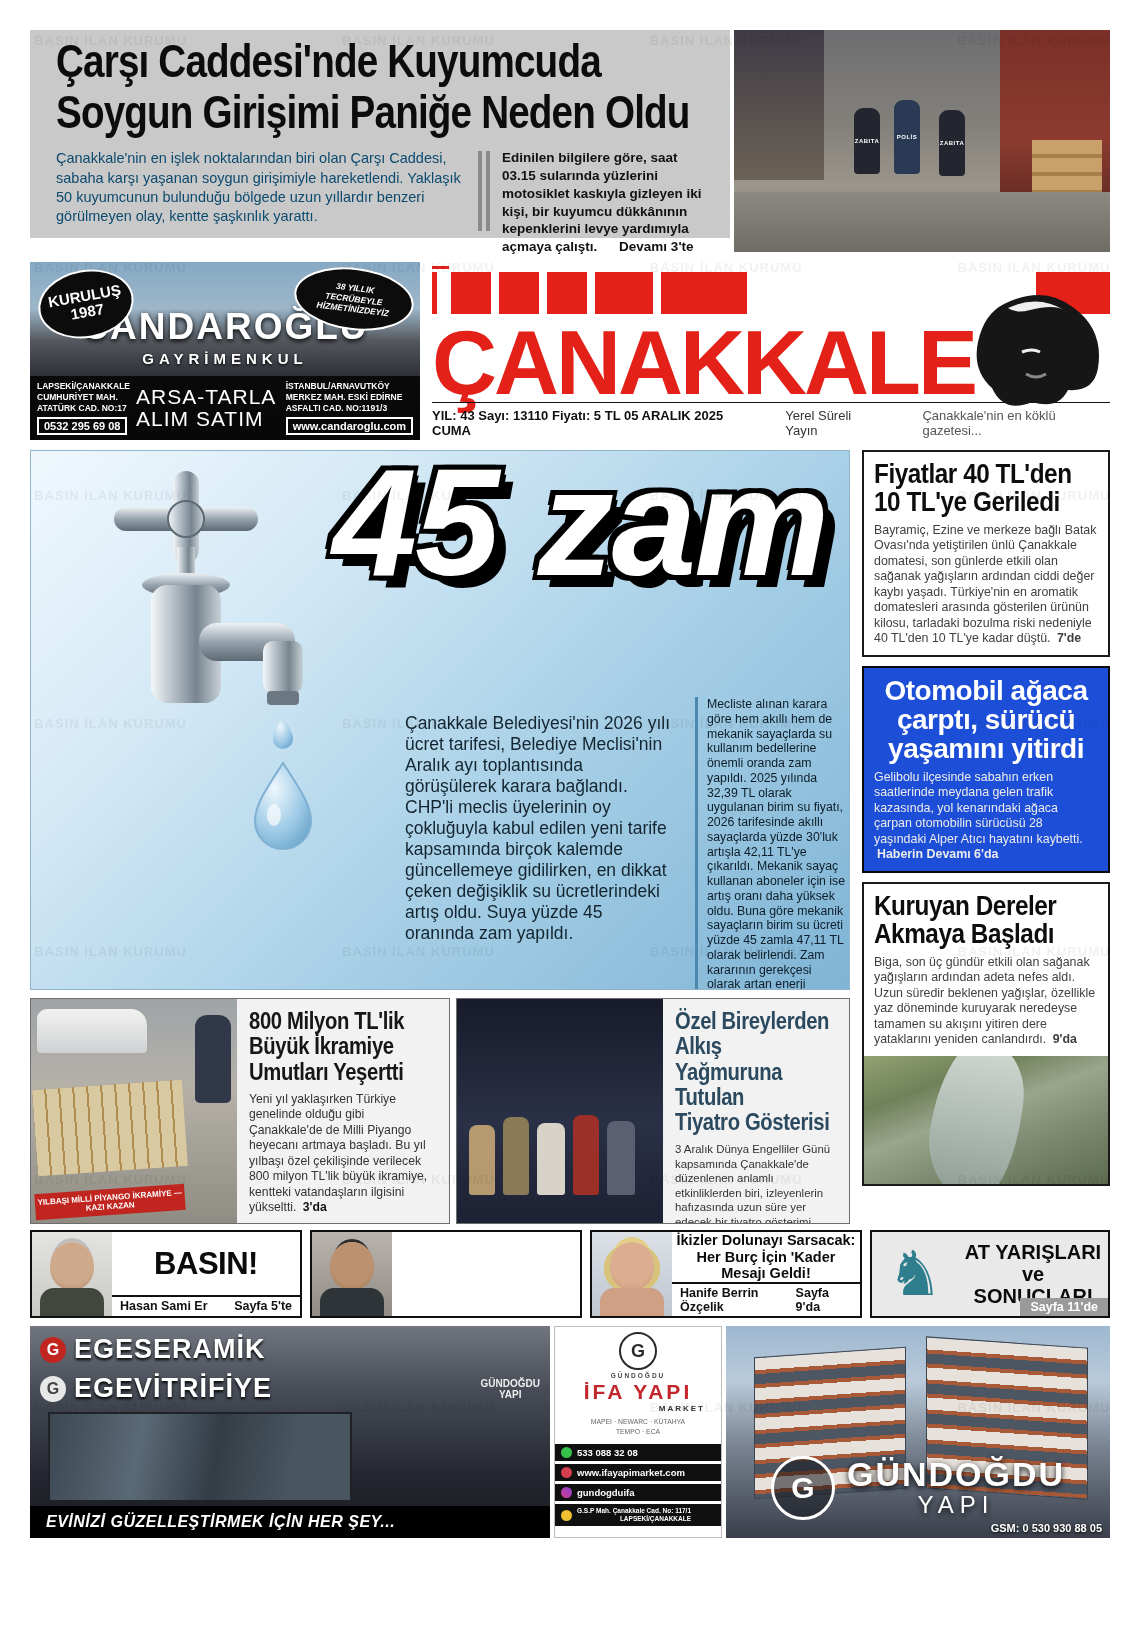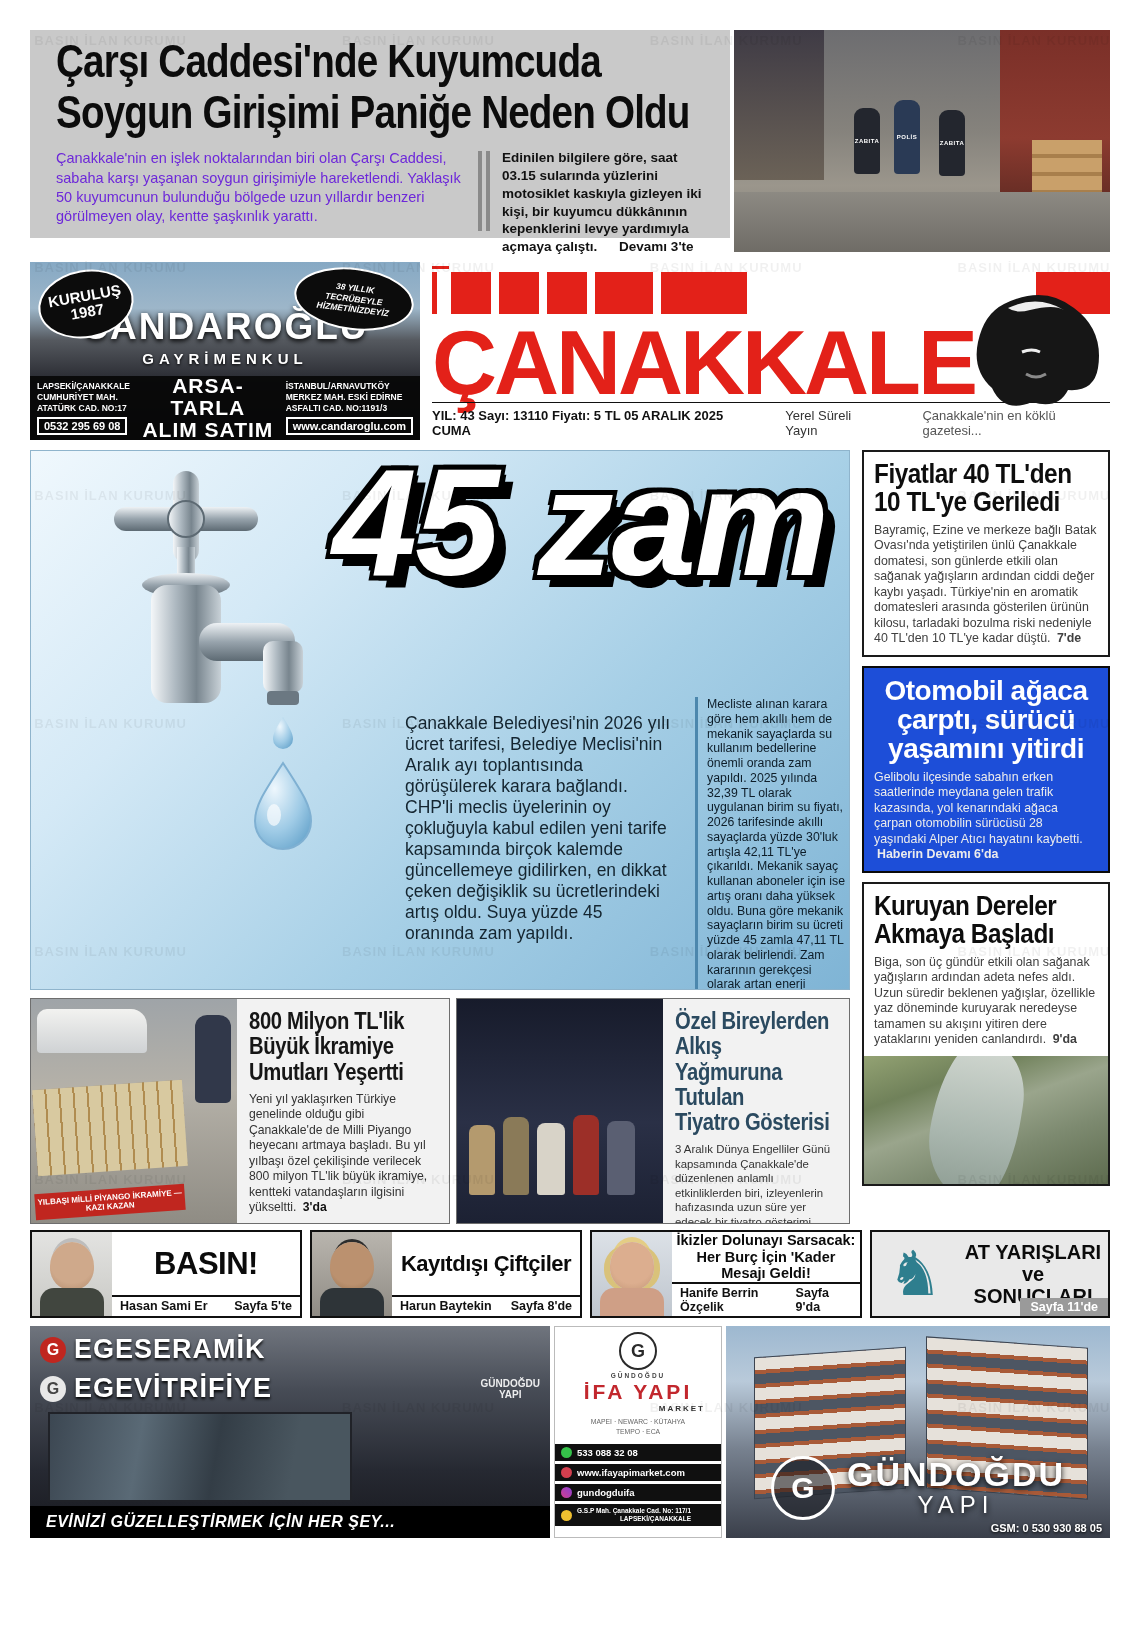--- a/index.html
+++ b/index.html
@@ -3,21 +3,21 @@
 <meta charset="utf-8">
 <style>
   html,body{margin:0;padding:0;background:#fff;font-family:"Liberation Sans",sans-serif;}
   #page{position:relative;width:1140px;height:1628px;background:#fff;overflow:hidden;}
   .wm{position:absolute;color:#000;opacity:.055;font-weight:bold;font-size:13px;letter-spacing:1px;white-space:nowrap;pointer-events:none;z-index:50;}
 
   
   .top-story{position:absolute;left:30px;top:30px;width:700px;height:208px;background:#c9c9c9;padding:6px 26px;box-sizing:border-box;}
   .top-headline{font-size:46px;font-weight:700;line-height:1.1;color:#0c0c0c;white-space:pre-line;letter-spacing:-1px;transform:scaleX(.84);transform-origin:left top;width:119%;}
   .top-cols{display:flex;margin-top:12px;}
-  .top-intro{width:412px;font-size:14.5px;line-height:1.34;color:#6d28d9;}
+  .top-intro{width:412px;font-size:14.5px;line-height:1.34;color:#0c4a6e;}
   .top-sep{width:4px;border-left:4px solid #8a8a8a;border-right:4px solid #8a8a8a;height:80px;margin:2px 12px 0 10px;}
   .top-detail{flex:1;font-size:13.5px;font-weight:700;line-height:1.32;color:#111;}
   .top-photo{position:absolute;left:734px;top:30px;width:376px;height:222px;overflow:hidden;background:linear-gradient(180deg,#6d6d70 0%,#85827c 45%,#9b968c 70%,#7d7a72 100%);}
   .tp-bldg-l{position:absolute;left:0;top:0;width:90px;height:150px;background:linear-gradient(180deg,#3f3b45,#6b6257);}
   .tp-bldg-r{position:absolute;right:0;top:0;width:110px;height:180px;background:linear-gradient(180deg,#7a2f28,#8d3b30 60%,#5e2a22);}
   .tp-boxes{position:absolute;right:8px;top:110px;width:70px;height:70px;background:repeating-linear-gradient(180deg,#c9a06a 0 14px,#a87f4c 14px 18px);}
   .tp-road{position:absolute;left:0;bottom:0;width:100%;height:60px;background:linear-gradient(180deg,#8d8a83,#6f6c66);}
   .fig{position:absolute;width:26px;height:66px;border-radius:9px 9px 4px 4px;background:#23262e;display:flex;align-items:center;justify-content:center;}
   .fig span{font-size:6px;color:#fff;font-weight:700;letter-spacing:.5px;}
   .fig.blue{background:#2a3a55;}
@@ -26,21 +26,21 @@
   .candaroglu{position:absolute;left:30px;top:262px;width:390px;height:178px;overflow:hidden;color:#fff;background:linear-gradient(180deg,#86a9c4 0%,#9db6c9 26%,#55595f 44%,#22232a 70%,#101013 100%);}
   .cbadge{position:absolute;background:#0c0c0c;border:2px solid #fff;border-radius:50%;display:flex;align-items:center;justify-content:center;text-align:center;font-weight:700;white-space:pre-line;z-index:3;}
   .cbadge1{left:8px;top:8px;width:92px;height:64px;font-size:15px;line-height:1.1;transform:rotate(-10deg);}
   .cbadge2{right:6px;top:6px;width:116px;height:58px;font-size:8.5px;line-height:1.25;transform:rotate(7deg);font-style:italic;}
   .cname{position:absolute;left:0;right:0;top:44px;text-align:center;font-size:37px;font-weight:700;letter-spacing:2px;text-shadow:0 2px 5px #000;z-index:2;}
   .csub{position:absolute;left:0;right:0;top:88px;text-align:center;font-size:15px;font-weight:700;letter-spacing:5px;text-shadow:0 1px 3px #000;z-index:2;}
   .cbottom{position:absolute;left:0;right:0;bottom:0;height:64px;background:rgba(8,8,8,.93);display:flex;gap:6px;padding:5px 7px;box-sizing:border-box;z-index:3;}
   .ccol{display:flex;flex-direction:column;}
   .caddr{font-size:8.5px;font-weight:700;line-height:1.3;white-space:pre-line;}
   .cbox{border:2px solid #fff;font-size:11px;font-weight:700;padding:1px 5px;margin-top:3px;align-self:flex-start;}
-  .ccenter{flex:1;text-align:center;font-size:21px;font-weight:700;line-height:1.05;white-space:pre-line;align-self:center;letter-spacing:1px;}
+  .ccenter{flex:1;font-size:21px;font-weight:400;line-height:1.05;white-space:pre-line;align-self:center;letter-spacing:1px;}
 
   
   .masthead{position:absolute;left:432px;top:262px;width:678px;height:178px;}
   .m-row1{position:absolute;left:0;top:4px;display:flex;align-items:flex-end;width:100%;}
   .burasi-wrap{border-top:3px solid #e32119;display:flex;align-items:flex-end;padding-top:3px;}
   .red-bar{width:5px;height:42px;background:#e32119;margin-right:12px;}
   .burasi{font-size:44px;line-height:.9;letter-spacing:26px;color:#151515;}
   .red-blocks{display:flex;gap:8px;margin-left:2px;align-items:flex-end;flex:1;}
   .rb{height:42px;background:#e32119;}
   .m-name{position:absolute;left:0;top:56px;font-size:90px;font-weight:700;color:#e32119;letter-spacing:-3px;line-height:1;}
@@ -396,27 +396,20 @@
         <span>Hasan Sami Er</span>
         <span>Sayfa 5'te</span>
       </div>
     </div>
   </div>
   <div class="col-box colb2">
     <div class="col-photo cp2">
         <div class="cp-head"></div>
         <div class="cp-body"></div>
       </div>
-    <div class="col-main">
-      <div class="col-title ct2">Kayıtdışı Çiftçiler</div>
-      <div class="col-foot">
-        <span>Harun Baytekin</span>
-        <span>Sayfa 8'de</span>
-      </div>
-    </div>
   </div>
   <div class="col-box colb3">
     <div class="col-photo cp3">
         <div class="cp-head"></div>
         <div class="cp-body"></div>
       </div>
     <div class="col-main">
       <div class="col-title ct3">İkizler Dolunayı Sarsacak:
 Her Burç İçin 'Kader
 Mesajı Geldi!</div>

